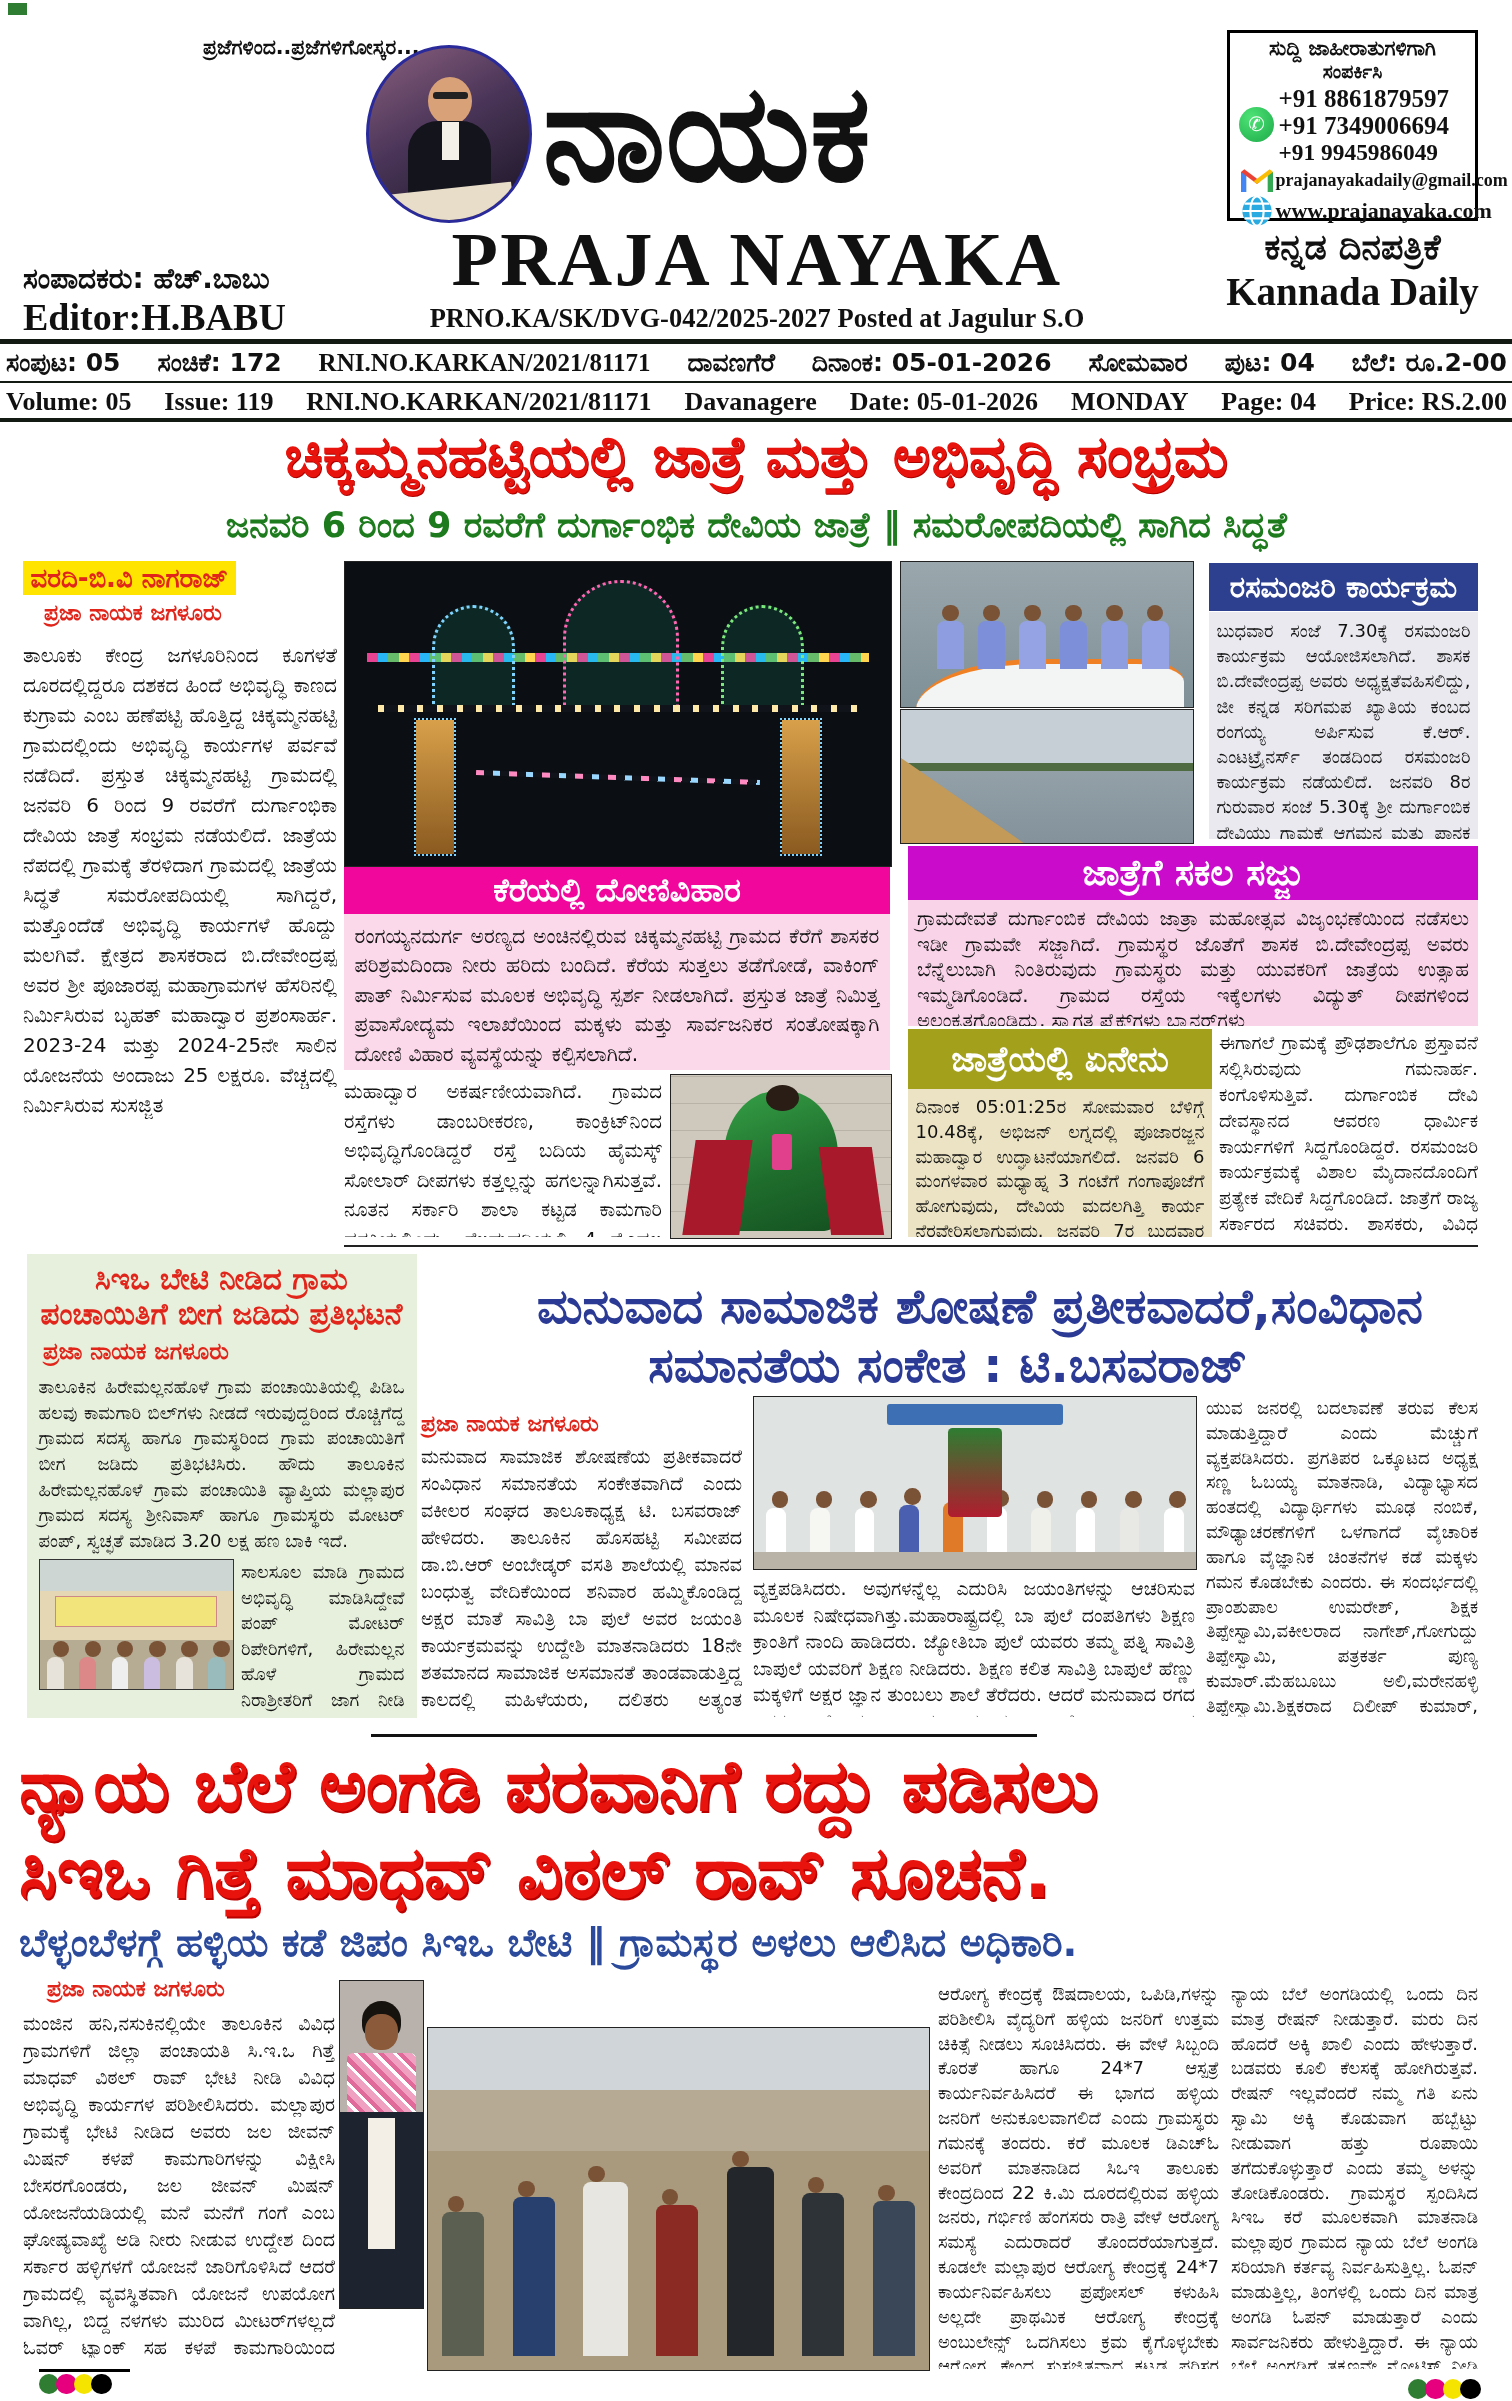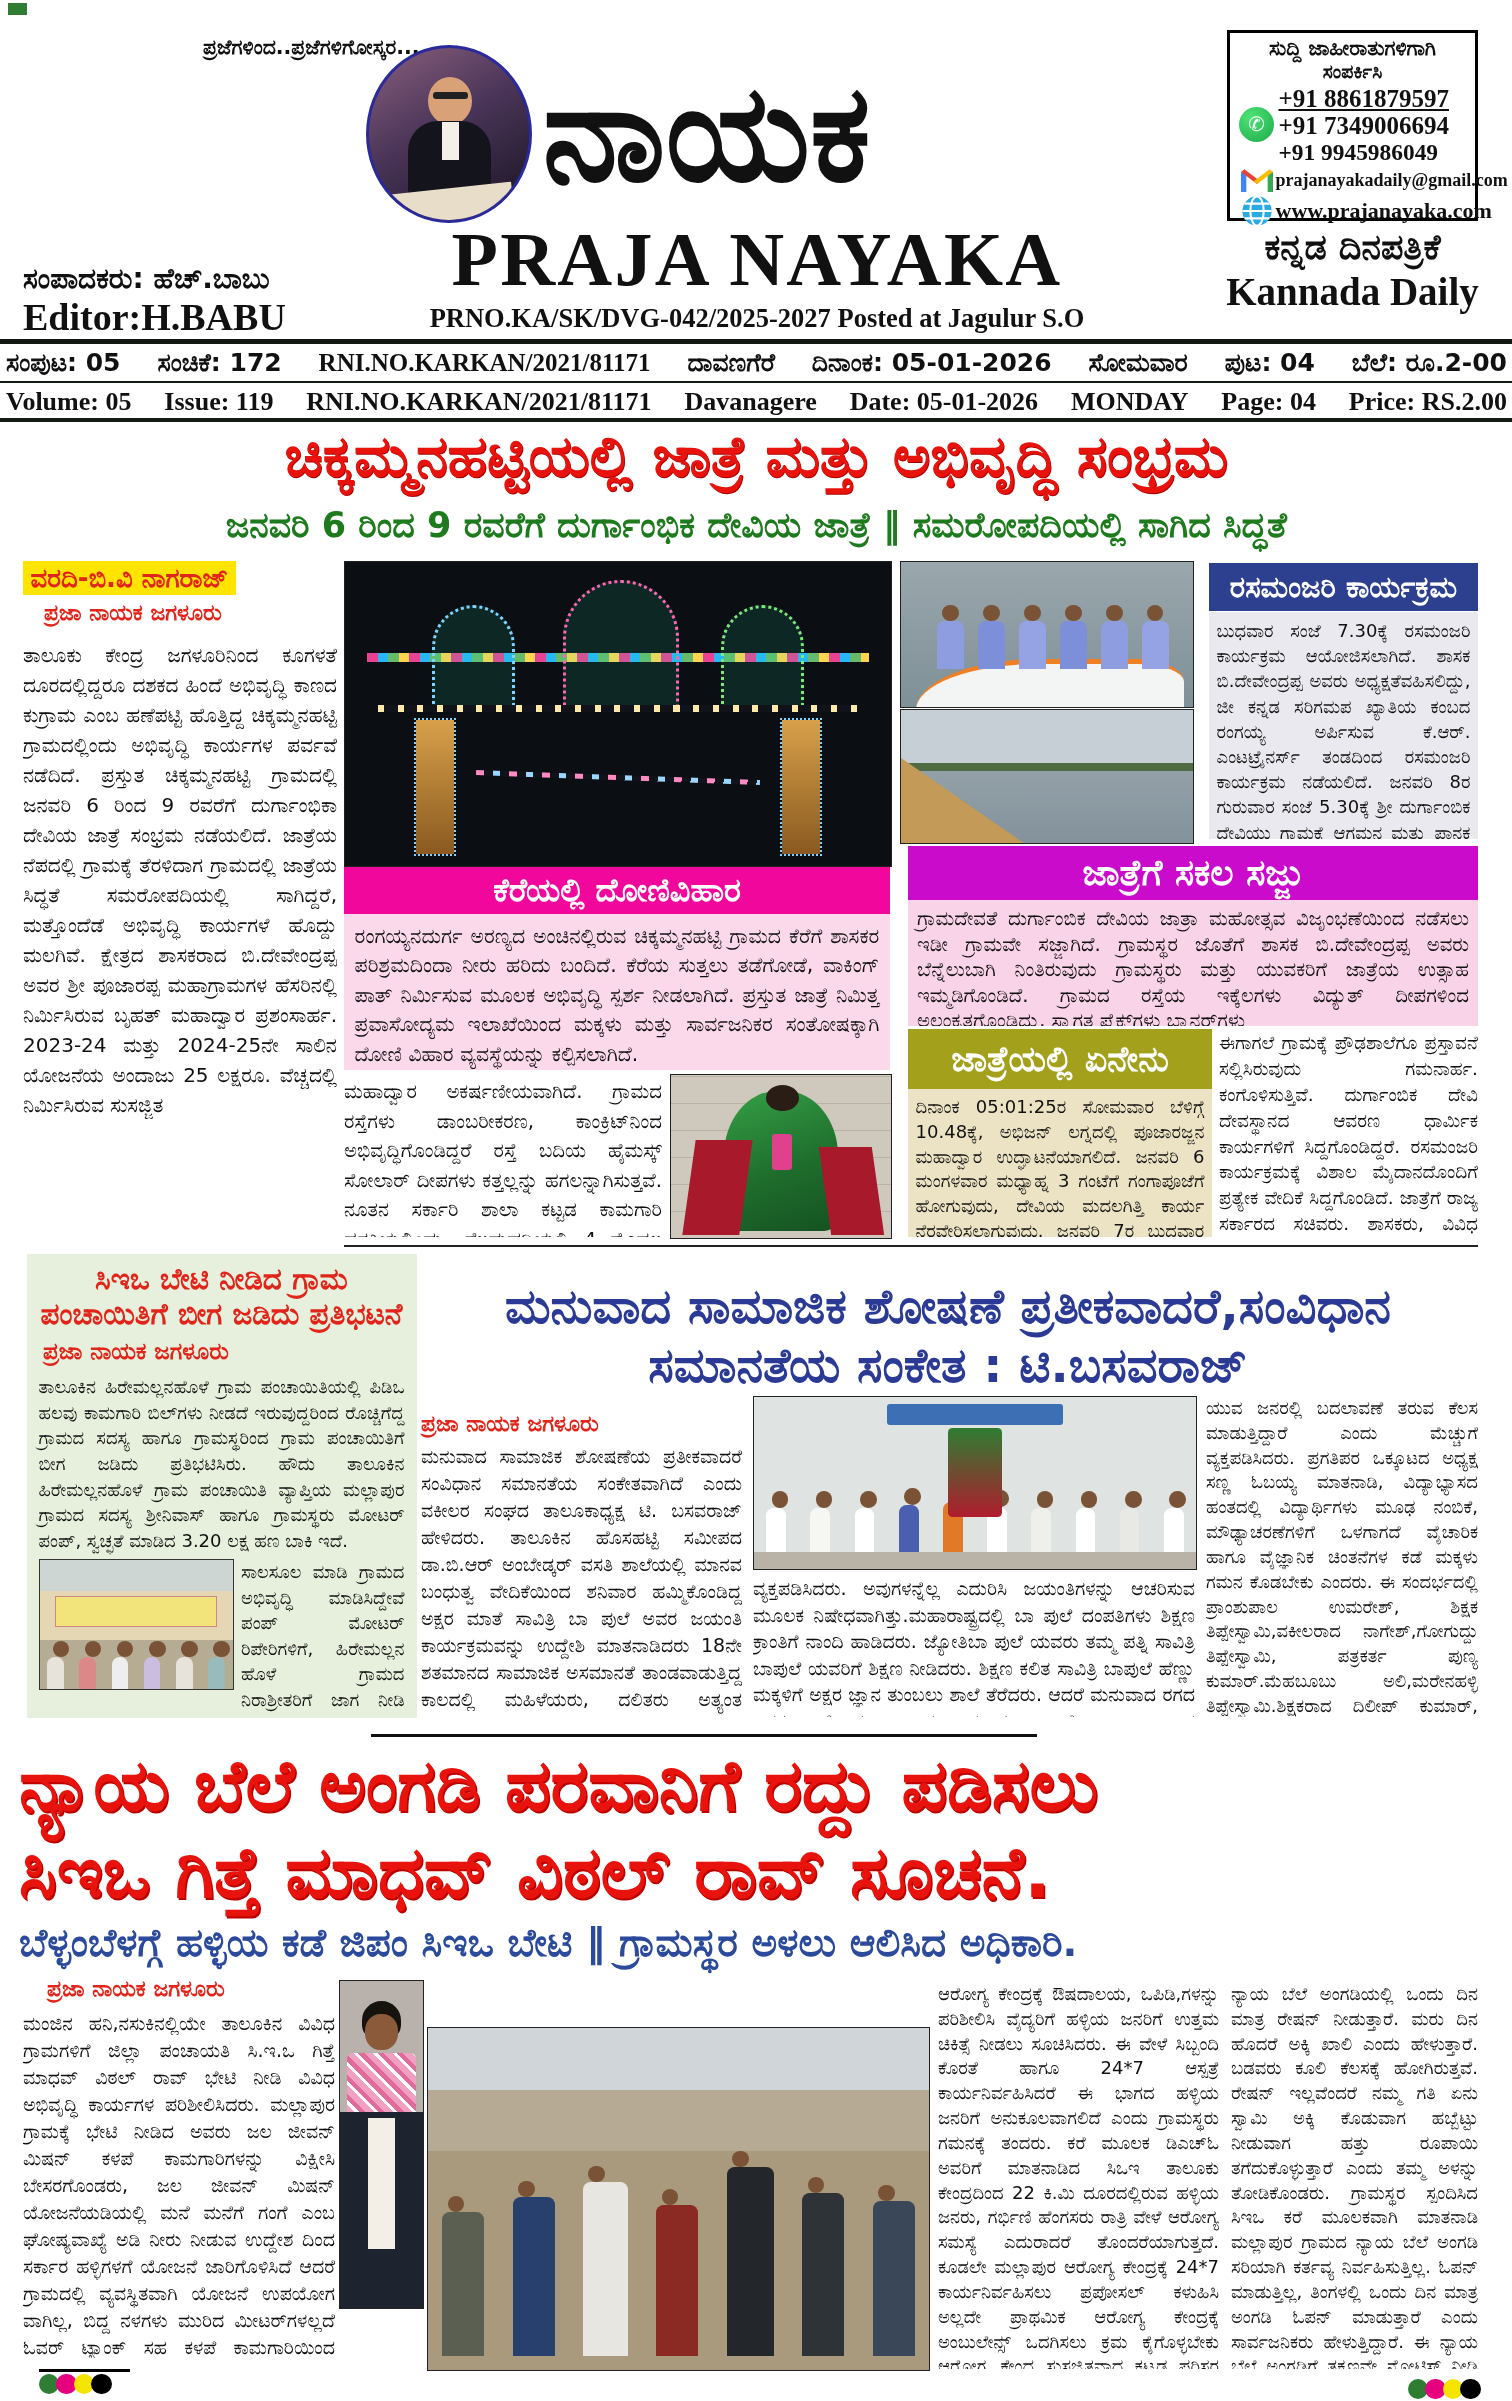--- a/index.html
+++ b/index.html
@@ -50,21 +50,21 @@
 
   <div class="abs serif b center" style="left:303px;top:221px;width:908px;font-size:76px;letter-spacing:2.3px;line-height:1;">PRAJA NAYAKA</div>
   <div class="abs serif b center" style="left:303px;top:303px;width:908px;font-size:26.5px;">PRNO.KA/SK/DVG-042/2025-2027 Posted at Jagulur S.O</div>
 
   <div class="abs" style="left:1227px;top:30px;width:251px;height:191px;border:3px solid #000;text-align:center;padding-top:3px;box-sizing:border-box;">
     <div class="kn b" style="font-size:20.4px;">ಸುದ್ದಿ ಜಾಹೀರಾತುಗಳಿಗಾಗಿ</div>
     <div class="kn b" style="font-size:19px;">ಸಂಪರ್ಕಿಸಿ</div>
     <div style="display:flex;align-items:center;justify-content:flex-start;margin:1.5px 0 0 9px;">
       <span style="width:35px;height:35px;border-radius:50%;background:radial-gradient(circle at 35% 30%,#4ee376,#1daa49);display:inline-flex;align-items:center;justify-content:center;color:#fff;font-size:19.7px;flex:0 0 auto;">✆</span>
       <span class="serif b" style="text-align:left;margin-left:4.5px;">
-        <div style="font-size:25px;line-height:1.1;text-decoration:underline;">+91 8861879597</div>
+        <div style="font-size:25px;line-height:1.1;">+91 8861879597</div>
         <div style="font-size:25px;line-height:1.1;">+91 7349006694</div>
         <div style="font-size:23.4px;line-height:1.1;">+91 9945986049</div>
       </span>
     </div>
     <div style="display:flex;align-items:center;justify-content:flex-start;margin:3px 0 0 10.6px;">
       <span style="display:inline-block;width:32px;height:24px;flex:0 0 auto;">
         <svg width="32" height="24" viewBox="0 0 24 18">
           <path d="M0 3h4v15H0z" fill="#4285F4"></path>
             <path d="M20 3h4v15h-4z" fill="#34A853"></path>
           <path d="M0 3L12 12l2.5-2L2.5 1z" fill="#EA4335"></path>
@@ -189,21 +189,21 @@
           <span class="person" style="width:16.6px;height:32px;background:#eee;"></span>
           <span class="person" style="width:16.6px;height:32px;background:#cbbde0;"></span>
           <span class="person" style="width:16.6px;height:32px;background:#e8e3da;"></span>
           <span class="person" style="width:16.6px;height:32px;background:#9bb;"></span>
         </div>
       </div>
       <div class="kn just" style="font-size:18px;line-height:1.42;">ಸಾಲಸೂಲ ಮಾಡಿ ಗ್ರಾಮದ ಅಭಿವೃದ್ಧಿ ಮಾಡಿಸಿದ್ದೇವೆ ಪಂಪ್ ಮೋಟರ್ ರಿಪೇರಿಗಳಿಗೆ, ಹಿರೇಮಲ್ಲನ ಹೊಳೆ ಗ್ರಾಮದ ನಿರಾಶ್ರೀತರಿಗೆ ಜಾಗ ನೀಡಿ ಅದರ ಸ್ವಚ್ಛತೆಗೆ ಕೈಯಿಂದ ಹಾಕಿ ಕೆಲಸ ಮಾಡಿದ್ದೇವೆ.</div>
     </div>
   </div>
 
-  <div class="abs kn b center" style="left:418px;top:1280px;width:1060px;font-size:48px;color:#2b3a94;line-height:1.12;">ಮನುವಾದ ಸಾಮಾಜಿಕ ಶೋಷಣೆ ಪ್ರತೀಕವಾದರೆ,ಸಂವಿಧಾನ</div>
+  <div class="abs kn b center" style="left:418px;top:1280px;width:1060px;font-size:48px;color:#2b3a94;line-height:1.12;padding-left:32px;">ಮನುವಾದ ಸಾಮಾಜಿಕ ಶೋಷಣೆ ಪ್ರತೀಕವಾದರೆ,ಸಂವಿಧಾನ</div>
   <div class="abs kn b center" style="left:418px;top:1337px;width:1060px;font-size:48px;color:#2b3a94;">ಸಮಾನತೆಯ ಸಂಕೇತ : ಟಿ.ಬಸವರಾಜ್</div>
   <div class="abs kn b red" style="left:421px;top:1411px;font-size:22px;">ಪ್ರಜಾ ನಾಯಕ ಜಗಳೂರು</div>
 
   <div class="abs kn body-txt" style="left:421px;top:1443px;width:321px;height:274px;font-size:19px;line-height:1.42;">ಮನುವಾದ ಸಾಮಾಜಿಕ ಶೋಷಣೆಯ ಪ್ರತೀಕವಾದರೆ ಸಂವಿಧಾನ ಸಮಾನತೆಯ ಸಂಕೇತವಾಗಿದೆ ಎಂದು ವಕೀಲರ ಸಂಘದ ತಾಲೂಕಾಧ್ಯಕ್ಷ ಟಿ. ಬಸವರಾಜ್ ಹೇಳಿದರು. ತಾಲೂಕಿನ ಹೊಸಹಟ್ಟಿ ಸಮೀಪದ ಡಾ.ಬಿ.ಆರ್ ಅಂಬೇಡ್ಕರ್ ವಸತಿ ಶಾಲೆಯಲ್ಲಿ ಮಾನವ ಬಂಧುತ್ವ ವೇದಿಕೆಯಿಂದ ಶನಿವಾರ ಹಮ್ಮಿಕೊಂಡಿದ್ದ ಅಕ್ಷರ ಮಾತೆ ಸಾವಿತ್ರಿ ಬಾ ಪುಲೆ ಅವರ ಜಯಂತಿ ಕಾರ್ಯಕ್ರಮವನ್ನು ಉದ್ದೇಶಿ ಮಾತನಾಡಿದರು 18ನೇ ಶತಮಾನದ ಸಾಮಾಜಿಕ ಅಸಮಾನತೆ ತಾಂಡವಾಡುತ್ತಿದ್ದ ಕಾಲದಲ್ಲಿ ಮಹಿಳೆಯರು, ದಲಿತರು ಅತ್ಯಂತ ಶೋಚನೀಯ ಸ್ಥಿತಿಯಲ್ಲಿ ಬದುಕುತ್ತಿದ್ದರು ಅದರಲ್ಲಿ ಮಹಿಳೆಯರಿಗೆ ಶಿಕ್ಷಣ</div>
 
   <div class="photo" style="left:753px;top:1396px;width:442px;height:172px;background:#dfe3e2;">
     <div style="position:absolute;left:30%;top:4%;width:40%;height:12%;background:#3d6fb4;border-radius:3px;"></div>
     <div style="position:absolute;left:0;right:0;bottom:10%;display:flex;justify-content:space-around;align-items:flex-end;">
       <span class="person" style="width:19.7px;height:44px;background:#fff;"></span>
         <span class="person" style="width:19.7px;height:44px;background:#f6f6f2;"></span>

